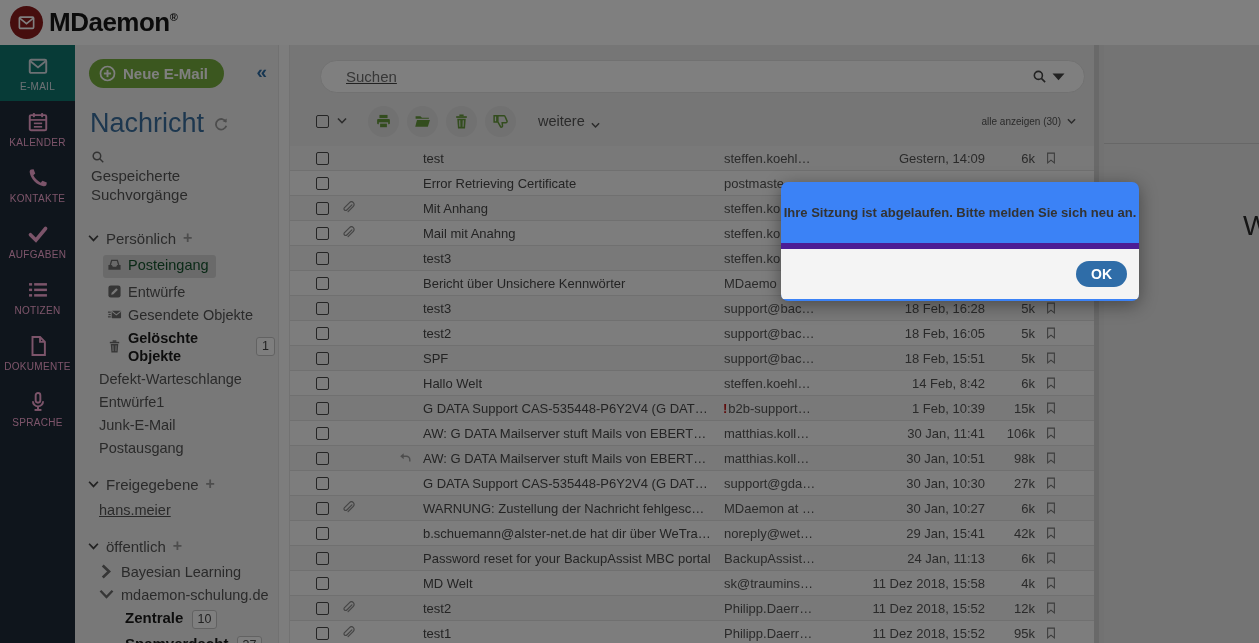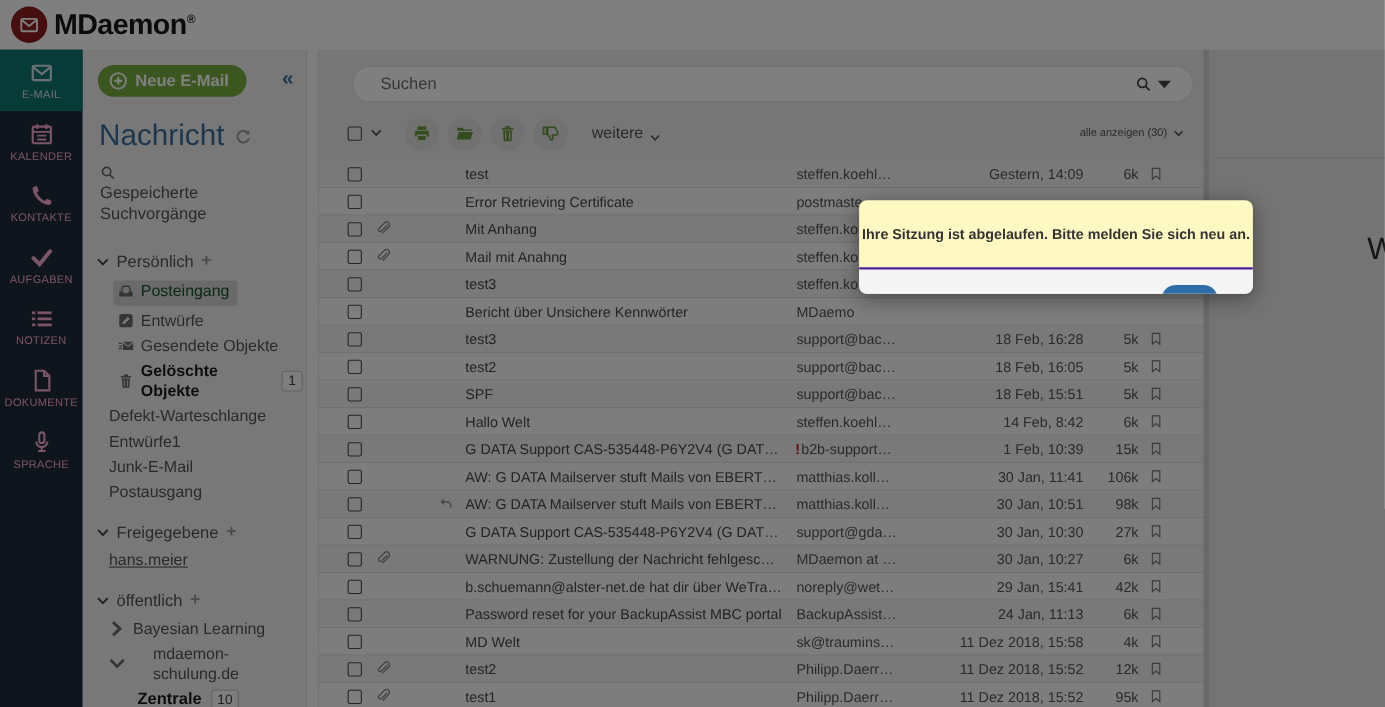--- a/index.html
+++ b/index.html
@@ -55,21 +55,21 @@
   .arrow-d-light { width:11px; height:11px; color:#aaa; }
   .tree-item.plain { padding-left:14px; }
   .tree-item.child1 { padding-left:14px;text-decoration:underline; }
 
   
   .list-pane { position:absolute; left:290px; top:45px; bottom:0; width:809px; background:#ececec;
                border-right:5px solid #d2d2d2; z-index:3; }
   .search-pill { position:absolute; left:30px; top:15px; width:765px; height:33px; background:#fff;
                  border:1px solid #e3e3e3; border-radius:17px; display:flex; align-items:center; }
   .search-pill input { border:none; outline:none; background:transparent; flex:1; margin-left:25px;
-                       font-size:15px; color:#444; font-family:inherit; }
+                       font-size:15px; color:#444; font-family:inherit;text-decoration:underline; }
   .search-pill input::placeholder { color:#6e6e6e; opacity:1; }
   .search-icons { display:flex; align-items:center; gap:4px; margin-right:18px; color:#444; }
   .search-icons svg { width:15px; height:15px; }
   .toolbar { position:absolute; left:0; top:55px; width:100%; height:42px; display:flex; align-items:center; }
   .cb { width:13px; height:13px; border:1.5px solid #4a4a4a; border-radius:2px; background:transparent; flex:0 0 auto; }
   .tb-cb { margin-left:26px; cursor:pointer; }
   .tb-caret { margin-left:8px; color:#555; width:10px; height:8px; cursor:pointer; }
   .tb-btn { width:31px; height:31px; border-radius:50%; background:#e2e2e2; border:none; color:#679a3c;
             display:flex; align-items:center; justify-content:center; cursor:pointer; }
   .tb-btn svg { width:17px; height:17px; }
@@ -97,26 +97,26 @@
   .c-flag svg { width:12px; height:14px; display:block; }
   .hidden-ico { visibility:hidden; }
 
   
   .reading-pane { position:absolute; left:1104px; right:0; top:45px; bottom:0; background:#e9e9e9; z-index:3; }
   .reading-divider { position:absolute; left:0; right:0; top:98px; border-top:1px solid #cfcfcf; }
   .reading-partial { position:absolute; left:139px; top:165px; font-size:28px; color:#2b2b2b; }
 
   
   .dim-overlay { position:absolute; inset:0; background:rgba(0,0,0,0.5); z-index:40; }
-  .session-dialog { position:absolute; left:781px; top:182px; width:358px; height:85px; background:#fef9c3;
+  .session-dialog { position:absolute; left:781px; top:182px; width:358px; height:119px; background:#3b82f6;
                     border-radius:7px; box-shadow:0 4px 18px rgba(0,0,0,.4); z-index:50; overflow:hidden; }
   .dlg-body { height:61px; display:flex; align-items:center; justify-content:center; }
   .dlg-msg { font-size:13px; font-weight:bold; color:#333; white-space:nowrap; }
-  .dlg-footer { height:56px; background:#f4f4f4; border-top:2px solid #4c1d95; display:flex;
-                align-items:center; justify-content:flex-end; padding-right:32px; }
+  .dlg-footer { height:56px; background:#f4f4f4; border-top:6px solid #4c1d95; display:flex;
+                align-items:center; justify-content:flex-end; padding-right:12px; }
   .dlg-ok { background:#2f6da8; color:#fff; border:none; border-radius:15px; font-weight:bold;
             font-size:14px; padding:5px 15px; cursor:pointer; font-family:inherit; }
 </style>
 </head>
 <body>
 
 <svg width="0" height="0" style="position:absolute">
   <defs>
     <symbol id="i-mail" viewBox="0 0 16 16">
         <rect x="2" y="3.5" width="12" height="9.5" rx="1" fill="none" stroke="currentColor" stroke-width="1.4"></rect>
@@ -369,21 +369,21 @@
           </svg>
         <span>öffentlich</span>
         <span class="sec-plus">+</span>
       </div>
       <div class="tree-item plain" style="gap:7px;">
         <svg class="arrow-r" viewBox="0 0 7 10">
             <path d="M1 1 L5.2 5 L1 9" fill="none" stroke="currentColor" stroke-width="1.8"></path>
           </svg>
         <span>Bayesian Learning</span>
       </div>
-      <div class="tree-item plain" style="gap:25px;">
+      <div class="tree-item plain" style="gap:7px;">
         <svg class="arrow-d-light" viewBox="0 0 10 7">
             <use href="#i-caret"></use>
           </svg>
         <span>mdaemon-schulung.de</span>
       </div>
       <div class="sub-item bold">
         <span>Zentrale</span>
         <span class="count-badge">10</span>
       </div>
       <div class="sub-item bold">

